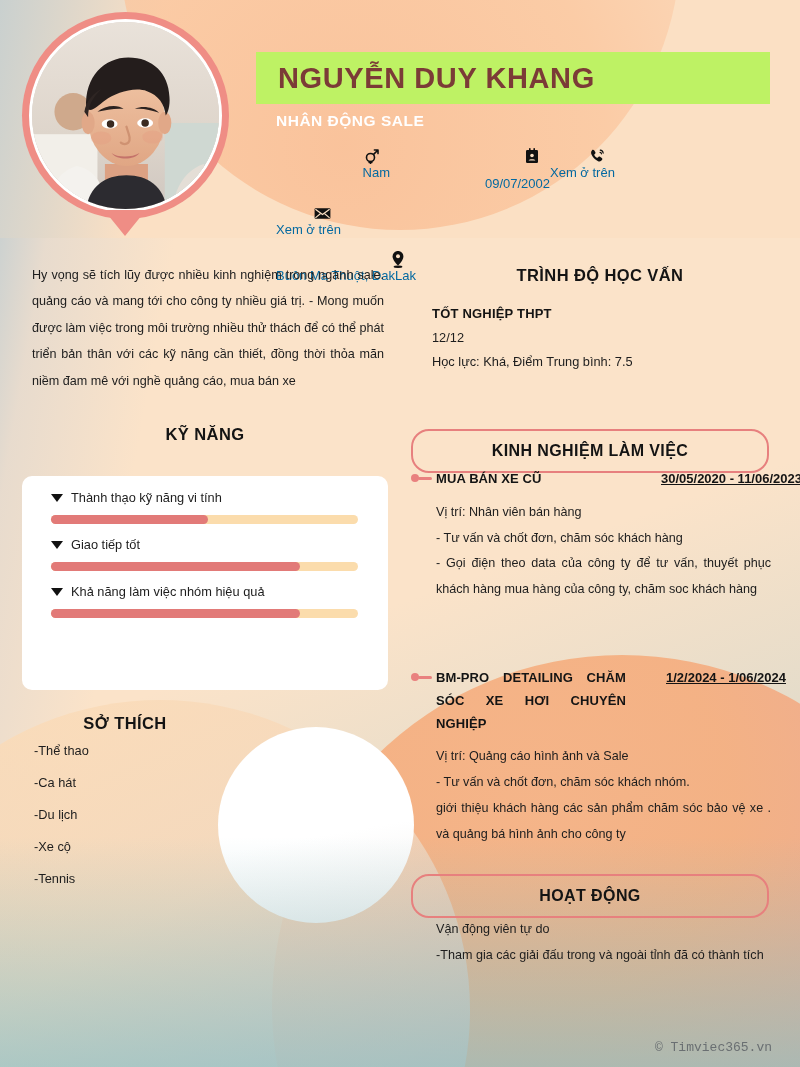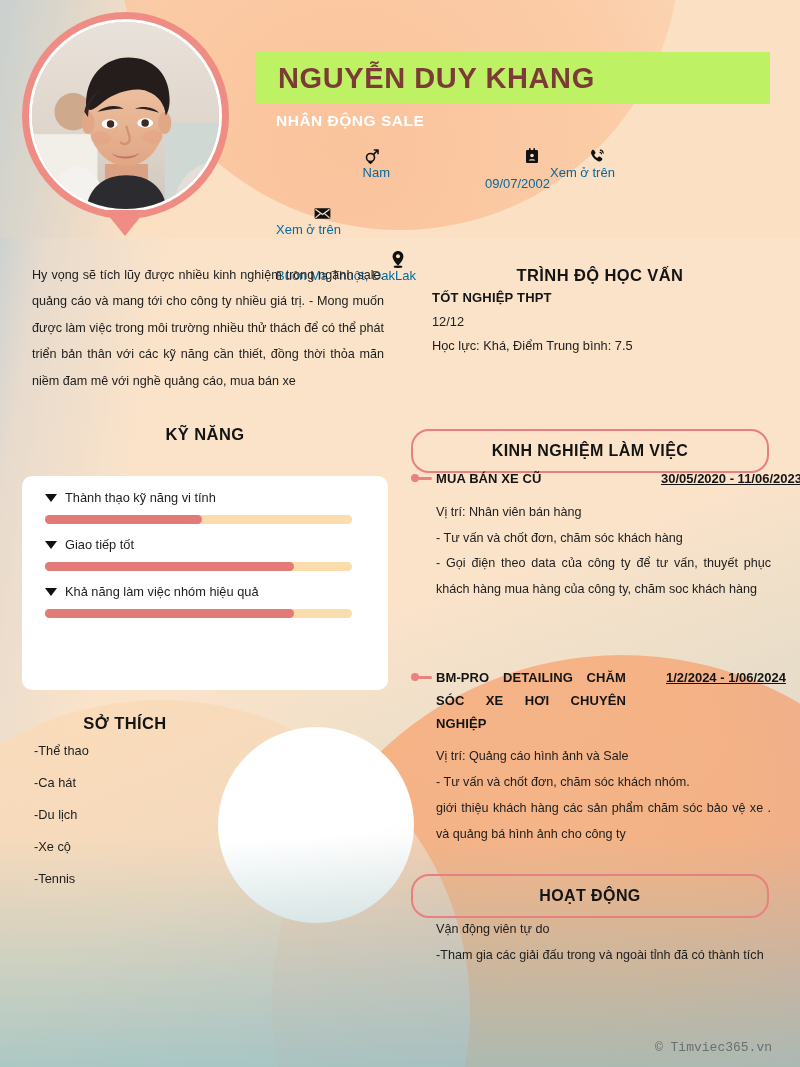--- a/index.html
+++ b/index.html
@@ -129,34 +129,34 @@
   }
 
   
   .plain-heading {
     position: absolute;
     font-size: 16.5px; font-weight: bold; color: #141414;
     letter-spacing: .4px; text-align: center;
   }
   .edu-heading { left: 410px; top: 266px; width: 380px; }
 
-  .edu-block { position: absolute; left: 432px; top: 290px; width: 348px; }
+  .edu-block { position: absolute; left: 432px; top: 306px; width: 348px; }
   .edu-title { font-size: 13px; font-weight: bold; color: #141414; letter-spacing:.2px; }
   .edu-line { font-size: 12.8px; color: #1d1d1d; margin-top: 9px; }
 
   
   .skills-heading { left: 22px; top: 425px; width: 366px; }
   .skills-card {
     position: absolute; left: 22px; top: 476px;
     width: 366px; height: 214px;
     background: #fff;
     border-radius: 10px;
     padding: 14px 0 0 0;
   }
-  .skill { padding: 0 29px 0 23px; margin-bottom: 13px; }
+  .skill { padding: 0 29px 0 29px; margin-bottom: 13px; }
   .skill-label { font-size: 12.8px; color: #1d1d1d; display: flex; align-items: center; }
   .skill-label .tri {
     width: 0; height: 0; flex: none;
     border-left: 6px solid transparent;
     border-right: 6px solid transparent;
     border-top: 8px solid #111;
     margin-right: 8px;
   }
   .bar-track {
     margin-top: 10px;

